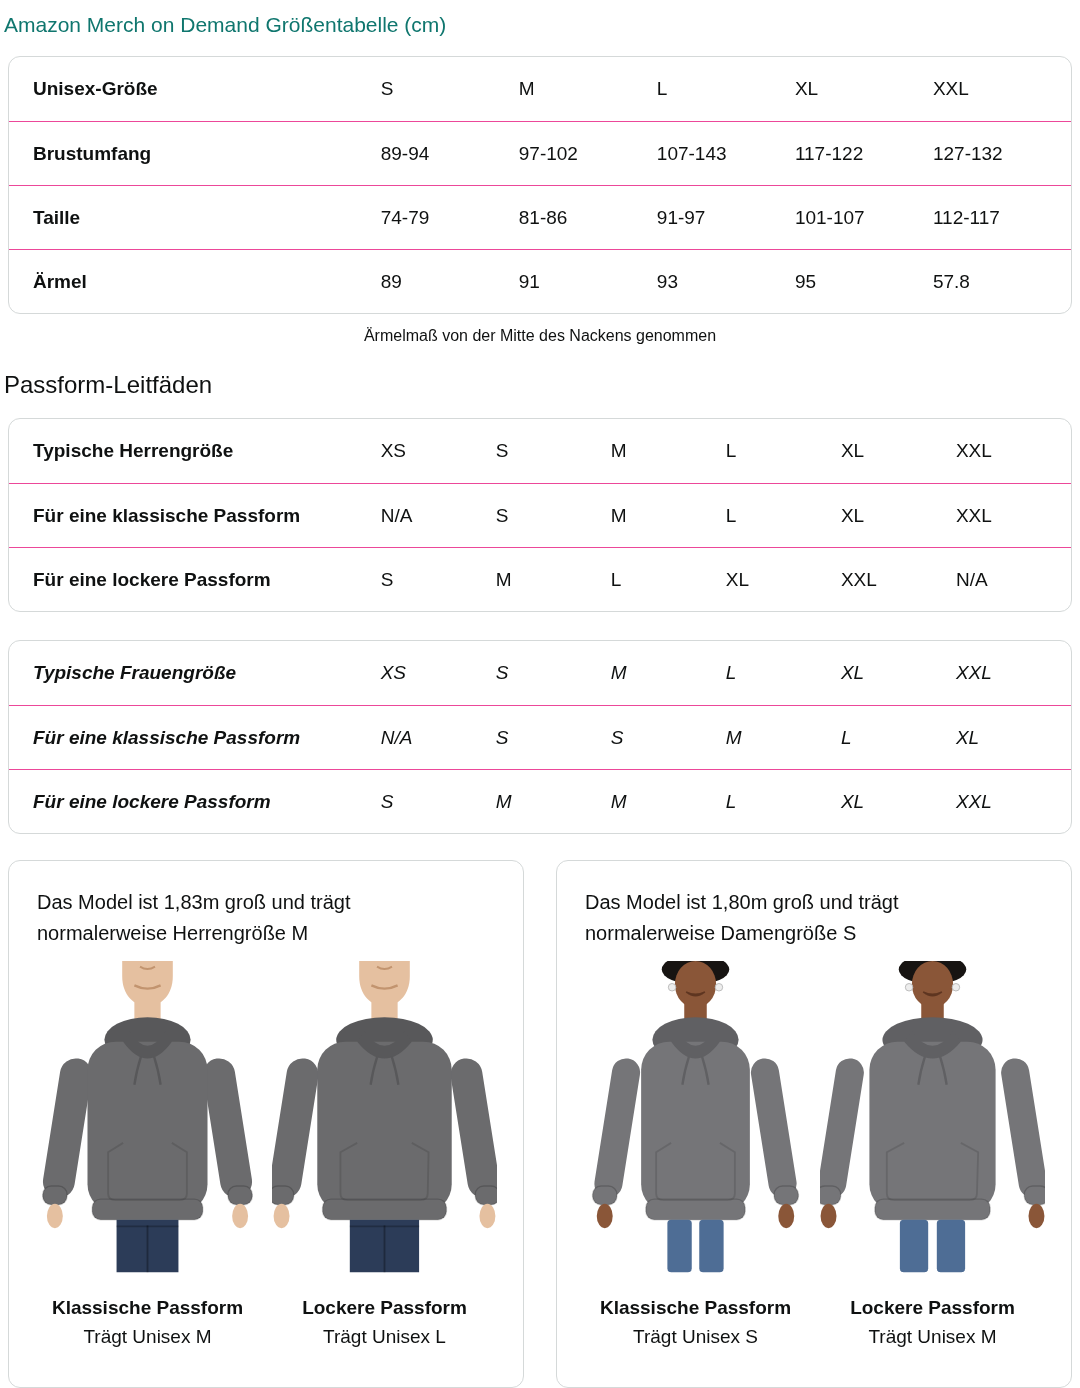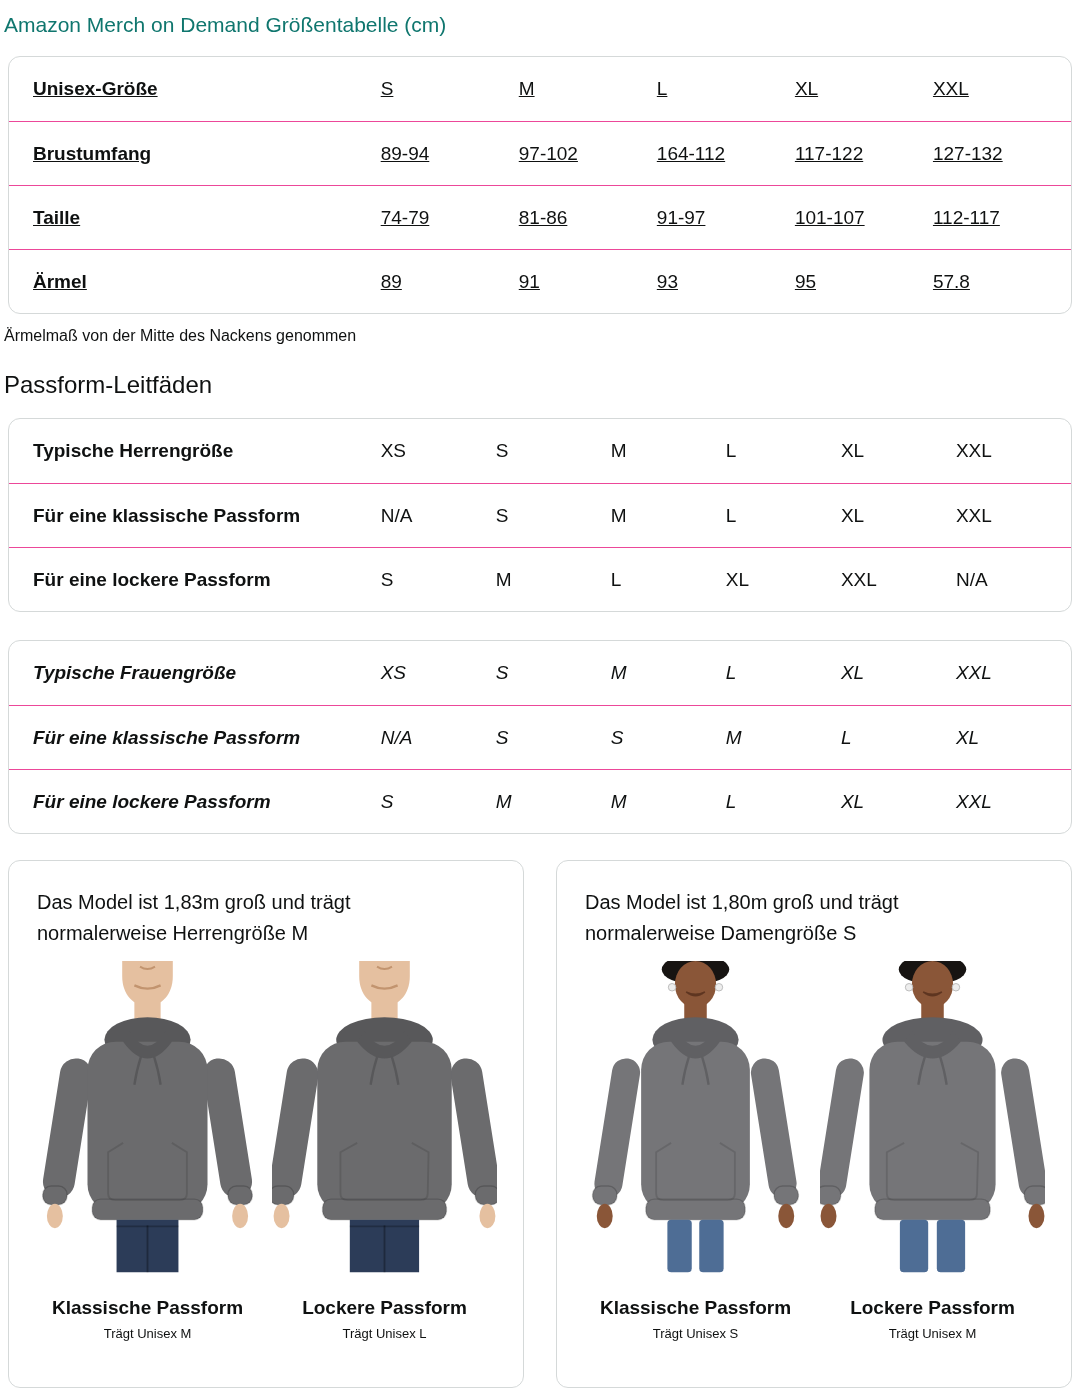--- a/index.html
+++ b/index.html
@@ -11,27 +11,27 @@
   }
   .h1 {
     font-size:21px; line-height:26px; font-weight:400;
     margin:12px 4px 18px 4px; color:#0f766e;
   }
   .tbl {
     margin:0 8px; border:1px solid #d5d9d9; border-radius:12px;
     background:#fff;
   }
   .trow { display:grid; align-items:center; height:64px; }
-  .t5 { grid-template-columns:35% repeat(5, 1fr);text-decoration:underline; }
+  .t5 { grid-template-columns:35% repeat(5, 1fr); }
   .t6 { grid-template-columns:35% repeat(6, 1fr); }
   .trow + .trow { border-top:1px solid #ec4899; }
   .tc { font-size:19px; color:#0f1111; padding-right:4px; white-space:nowrap; }
   .tc.label { padding-left:24px; font-weight:700; }
   .note {
-    font-size:16px; line-height:20px; margin:12px 4px 0 4px; color:#0f1111;
+    font-size:16px; line-height:20px; margin:12px 4px 0 4px; color:#0f1111;text-align:center;
   }
   .h2 {
     font-size:24px; line-height:26px; font-weight:400;
     margin:26px 4px 20px 4px;
   }
   .fit-table + .fit-table { margin-top:28px;font-style:italic; }
   .cards { display:flex; gap:32px; margin:26px 8px 0 8px; }
   .card {
     flex:1; height:528px; border:1px solid #d5d9d9; border-radius:12px;
     padding:22px 20px 0 20px; background:#fff; overflow:hidden;
@@ -39,41 +39,41 @@
   .card-heading {
     margin:4px 0 0 8px; max-width:408px;
     font-size:20px; line-height:31px; color:#0f1111;
   }
   .photos { display:flex; margin-top:12px; height:332px; }
   .photo { flex:1; margin:0; padding:0 6px; }
   .photo svg { width:100%; height:100%; display:block; }
   .caps { display:flex; margin-top:4px; }
   .cap { flex:1; text-align:center; }
   .cap-title { font-size:19px; font-weight:700; color:#0f1111; }
-  .cap-sub { font-size:13px; margin-top:7px; color:#0f1111; }
+  .cap-sub { font-size:19px; margin-top:7px; color:#0f1111; }
 </style>
 </head>
 <body>
 
 <div class="h1">Amazon Merch on Demand Größentabelle (cm)</div>
 
 <div class="tbl">
   <div class="trow t5">
     <div class="tc label">Unisex-Größe</div>
     <div class="tc">S</div>
     <div class="tc">M</div>
     <div class="tc">L</div>
     <div class="tc">XL</div>
     <div class="tc">XXL</div>
   </div>
   <div class="trow t5">
     <div class="tc label">Brustumfang</div>
     <div class="tc">89-94</div>
     <div class="tc">97-102</div>
-    <div class="tc">164-112</div>
+    <div class="tc">107-143</div>
     <div class="tc">117-122</div>
     <div class="tc">127-132</div>
   </div>
   <div class="trow t5">
     <div class="tc label">Taille</div>
     <div class="tc">74-79</div>
     <div class="tc">81-86</div>
     <div class="tc">91-97</div>
     <div class="tc">101-107</div>
     <div class="tc">112-117</div>

